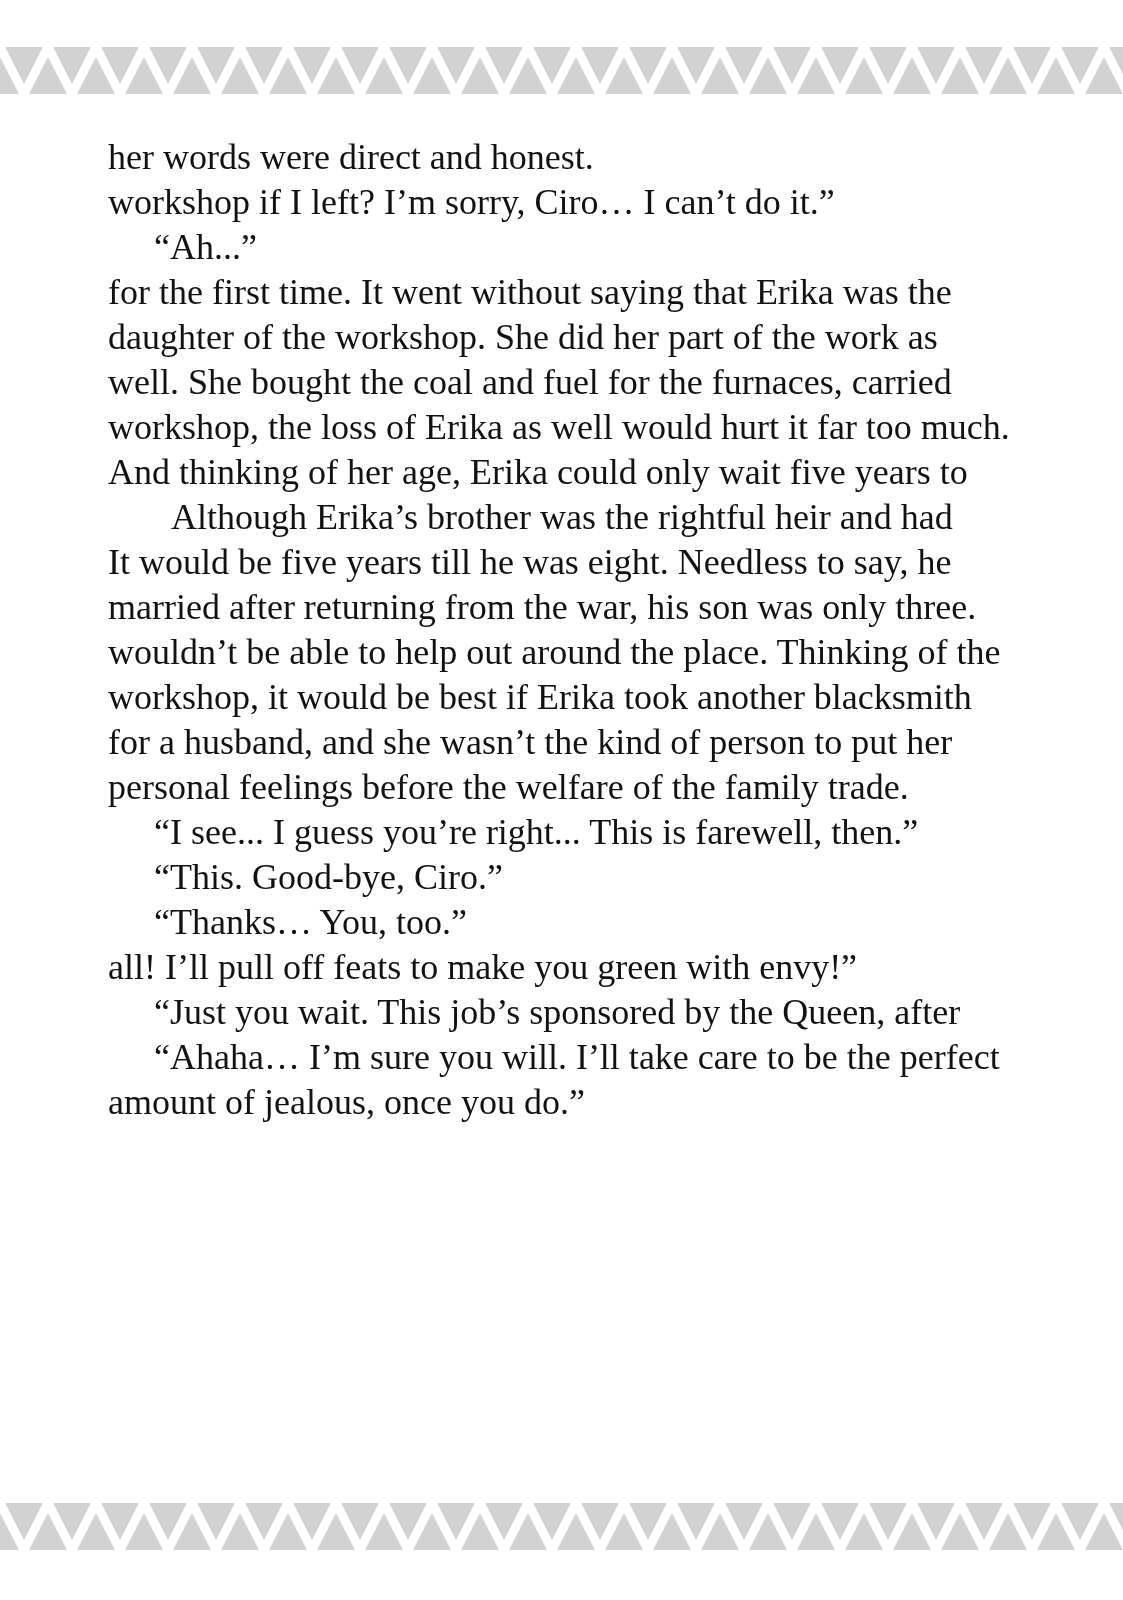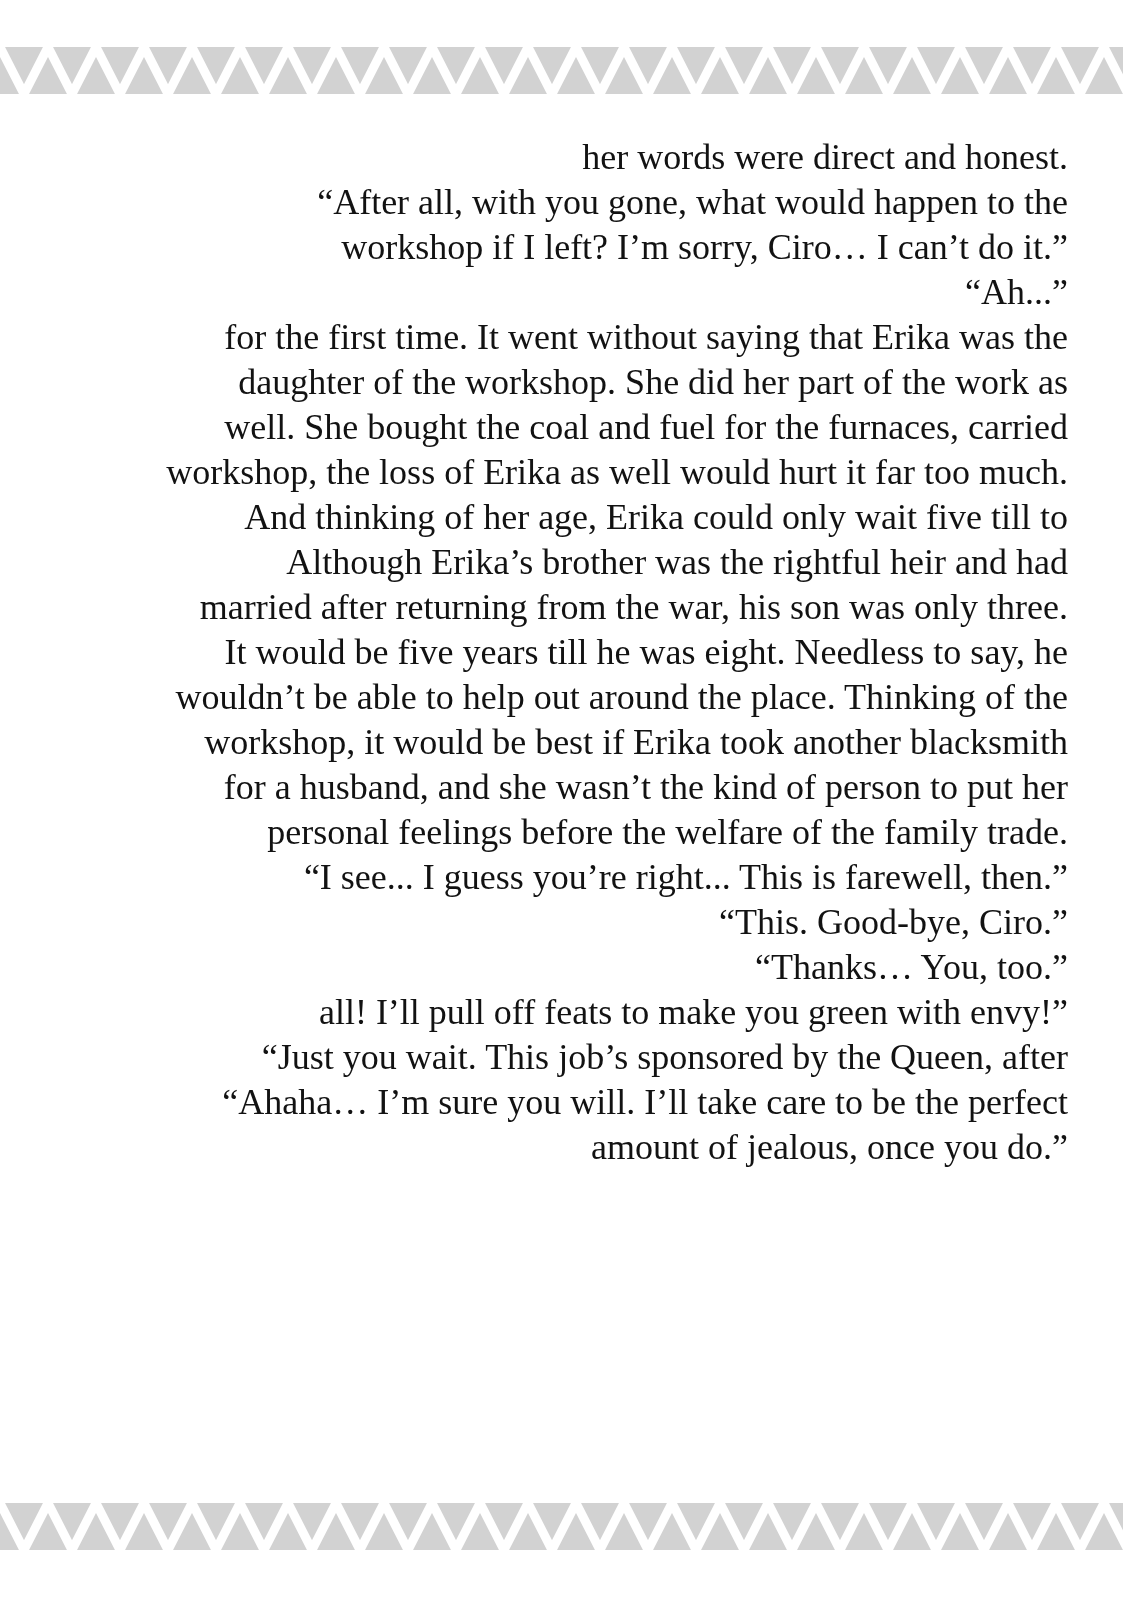--- a/index.html
+++ b/index.html
@@ -35,21 +35,20 @@
     left: 108px;
     top: 135px;
     width: 960px;
   }
   .line {
     font-size: 36px;
     line-height: 45px;
     color: var(--text-color, #111111);
     white-space: nowrap;
     letter-spacing: 0px;
-    text-align: right;
   }
   .indent-quote { padding-left: 46px; }
   .indent-plain { padding-left: 63px; }
 </style>
 </head>
 <body>
 
 <div class="page">
 
   <svg class="band band-top" width="1123" height="47" viewBox="0 0 1123 47" xmlns="http://www.w3.org/2000/svg">
@@ -57,31 +56,30 @@
       <pattern id="tri-pattern" width="48" height="47" patternUnits="userSpaceOnUse">
         <rect class="band-gray" x="0" y="0" width="48" height="47"></rect>
         <path class="band-zigzag" d="M -24 47 L 0 0 L 24 47 L 48 0 L 72 47"></path>
       </pattern>
     </defs>
     <rect x="0" y="0" width="1123" height="47" fill="url(#tri-pattern)"></rect>
   </svg>
 
   <div class="text-block" id="text-block">
       <div class="line">her words were direct and honest.</div>
-      <div class="line indent-quote">“After all, with you gone, what would happen to the</div>
       <div class="line">workshop if I left? I’m sorry, Ciro… I can’t do it.”</div>
       <div class="line indent-quote">“Ah...”</div>
       <div class="line">for the first time. It went without saying that Erika was the</div>
       <div class="line">daughter of the workshop. She did her part of the work as</div>
       <div class="line">well. She bought the coal and fuel for the furnaces, carried</div>
       <div class="line">workshop, the loss of Erika as well would hurt it far too much.</div>
-      <div class="line">And thinking of her age, Erika could only wait five till to</div>
+      <div class="line">And thinking of her age, Erika could only wait five years to</div>
       <div class="line indent-plain">Although Erika’s brother was the rightful heir and had</div>
+      <div class="line">It would be five years till he was eight. Needless to say, he</div>
       <div class="line">married after returning from the war, his son was only three.</div>
-      <div class="line">It would be five years till he was eight. Needless to say, he</div>
       <div class="line">wouldn’t be able to help out around the place. Thinking of the</div>
       <div class="line">workshop, it would be best if Erika took another blacksmith</div>
       <div class="line">for a husband, and she wasn’t the kind of person to put her</div>
       <div class="line">personal feelings before the welfare of the family trade.</div>
       <div class="line indent-quote">“I see... I guess you’re right... This is farewell, then.”</div>
       <div class="line indent-quote">“This. Good-bye, Ciro.”</div>
       <div class="line indent-quote">“Thanks… You, too.”</div>
       <div class="line">all! I’ll pull off feats to make you green with envy!”</div>
       <div class="line indent-quote">“Just you wait. This job’s sponsored by the Queen, after</div>
       <div class="line indent-quote">“Ahaha… I’m sure you will. I’ll take care to be the perfect</div>

